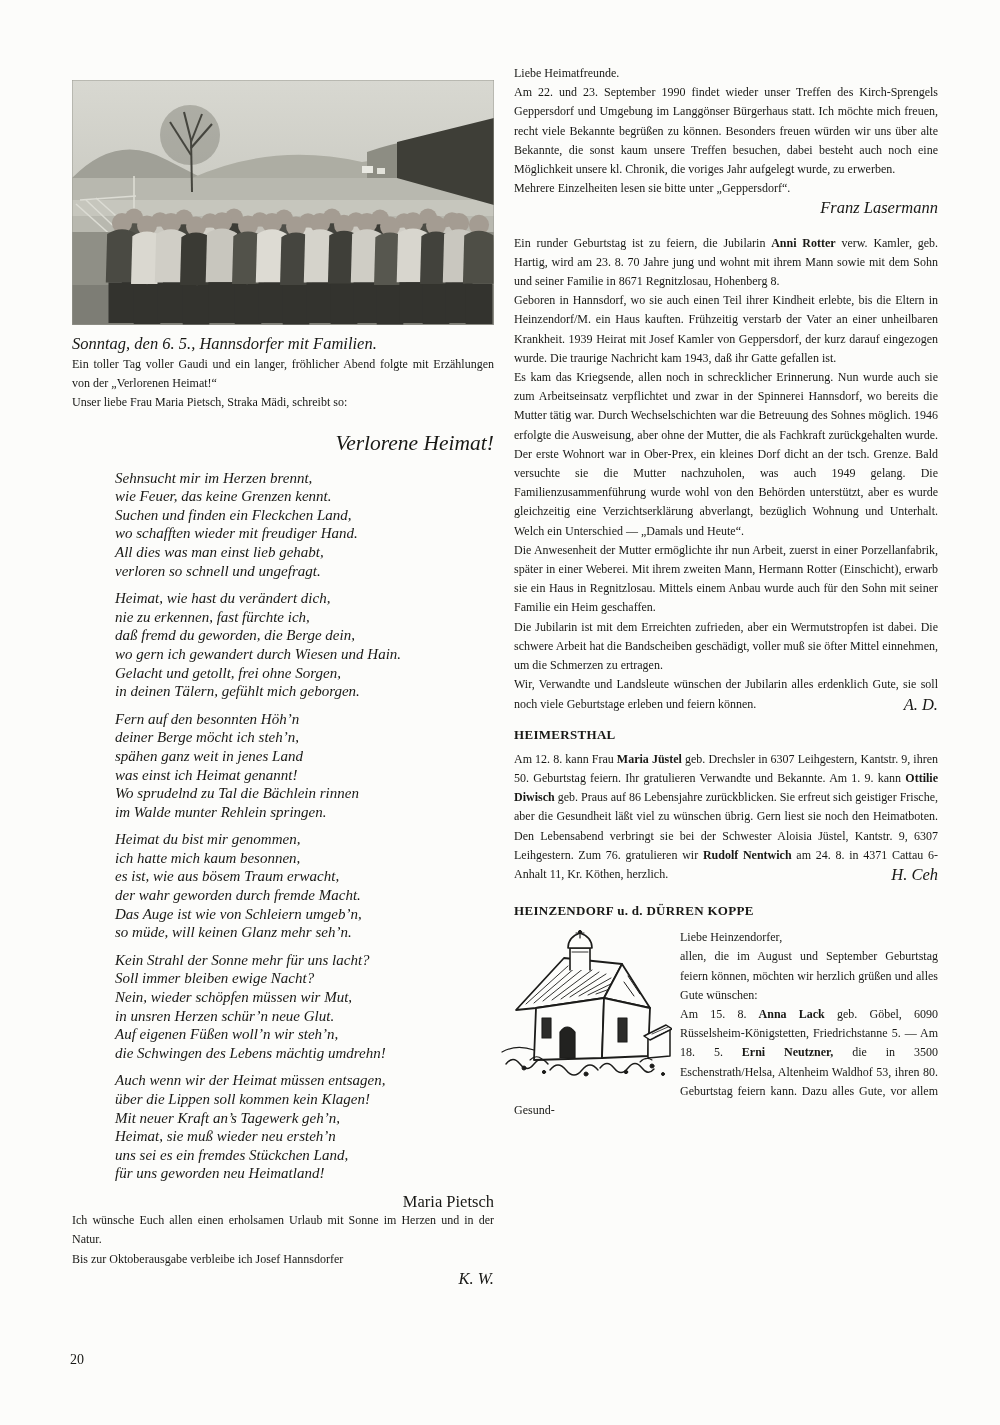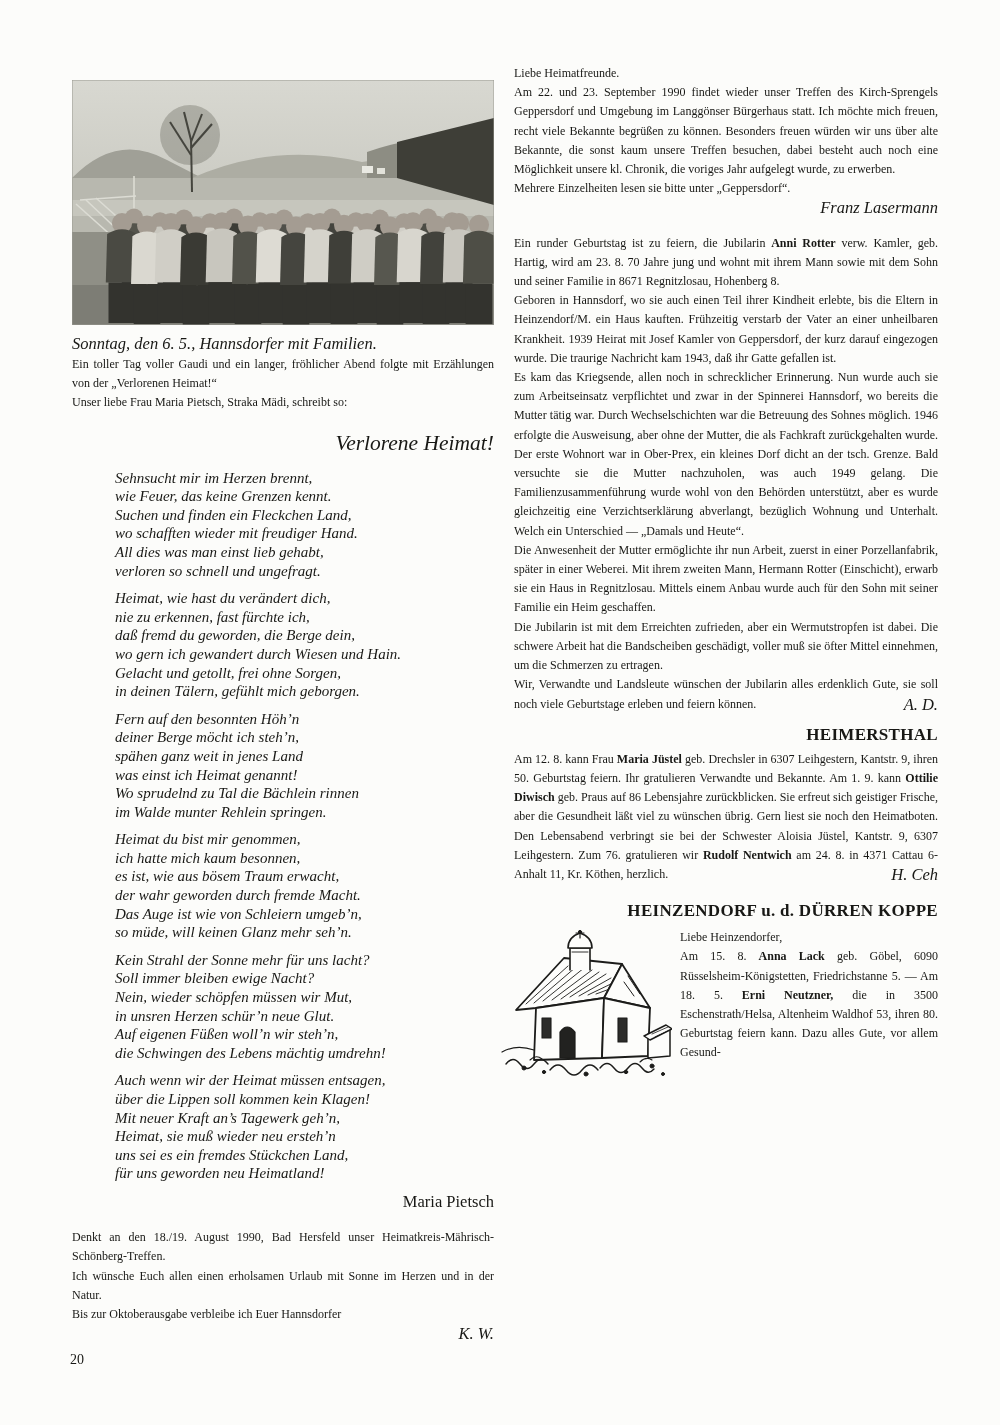--- a/index.html
+++ b/index.html
@@ -15,21 +15,21 @@
   .jtext{text-align:justify;hyphens:auto;}
   .photo-frame{width:422px;height:245px;margin:0;padding:0;line-height:0;}
   .caption{font-style:italic;font-size:16.5px;line-height:19px;margin:9px 0 2px;}
   .poem-title{font-style:italic;font-weight:normal;font-size:21.5px;line-height:26px;text-align:right;margin:17px 0 13px;}
   .stanza{font-style:italic;font-size:15px;line-height:18.6px;white-space:pre-line;margin:0 0 9px 43px;}
   .sig{font-size:16.5px;line-height:19.2px;text-align:right;}
   .italic{font-style:italic;}
   .overlap{margin-top:-19.2px;}
   .gap-b{margin-bottom:16px;}
   .gap-t{margin-top:17px;}
-  .sec-heading{font-size:17px;line-height:20px;font-weight:bold;text-align:right;letter-spacing:.3px;margin:11px 0 5px;}
+  .sec-heading{font-size:13px;line-height:20px;font-weight:bold;text-align:left;letter-spacing:.3px;margin:11px 0 5px;}
   .sec-heading.big-gap{margin-top:17px;margin-bottom:7px;}
   .seg-b{font-weight:bold;}
   .house-float{float:left;width:172px;height:150px;margin:2px 8px 2px -14px;line-height:0;}
   .heinz-block::after{content:"";display:block;clear:both;}
   .page-number{position:absolute;left:70px;top:1352px;font-size:14px;}
 </style>
 </head>
 <body>
 
 <div class="page">
@@ -152,23 +152,22 @@
 die Schwingen des Lebens mächtig umdrehn!</div>
     <div class="stanza">Auch wenn wir der Heimat müssen entsagen,
 über die Lippen soll kommen kein Klagen!
 Mit neuer Kraft an’s Tagewerk geh’n,
 Heimat, sie muß wieder neu ersteh’n
 uns sei es ein fremdes Stückchen Land,
 für uns geworden neu Heimatland!</div>
 
     <div class="sig">Maria Pietsch</div>
 
-    <p class="body jtext gap-t">Denkt an den 18./19. August 1990, Bad Hersfeld unser Heimatkreis-Mährisch-Schönberg-Treffen.</p>
     <p class="body jtext">Ich wünsche Euch allen einen erholsamen Urlaub mit Sonne im Herzen und in der Natur.</p>
-    <p class="body">Bis zur Oktoberausgabe verbleibe ich Euer Hannsdorfer</p>
+    <p class="body">Bis zur Oktoberausgabe verbleibe ich Josef Hannsdorfer</p>
     <div class="sig italic">K. W.</div>
   </div>
 
   <div class="col col-right">
 
     <p class="body">Liebe Heimatfreunde.</p>
     <p class="body jtext">Am 22. und 23. September 1990 findet wieder unser Treffen des Kirch-Sprengels Geppersdorf und Umgebung im Langgönser Bürgerhaus statt. Ich möchte mich freuen, recht viele Bekannte begrüßen zu können. Besonders freuen würden wir uns über alte Bekannte, die sonst kaum unsere Treffen besuchen, dabei besteht auch noch eine Möglichkeit unsere kl. Chronik, die voriges Jahr aufgelegt wurde, zu erwerben.</p>
     <p class="body">Mehrere Einzelheiten lesen sie bitte unter „Geppersdorf“.</p>
     <div class="sig italic gap-b">Franz Lasermann</div>
 
@@ -235,18 +234,19 @@
               <circle cx="44" cy="142" r="1.6" fill="#1c1c1a"></circle>
             <circle cx="86" cy="144" r="2" fill="#1c1c1a"></circle>
               <circle cx="126" cy="142" r="1.7" fill="#1c1c1a"></circle>
             <circle cx="152" cy="136" r="2" fill="#1c1c1a"></circle>
               <circle cx="163" cy="144" r="1.5" fill="#1c1c1a"></circle>
             <path d="M140 132 q6 -6 12 -2 M30 130 q6 -6 12 -1" stroke-width="1.1"></path>
           </g>
         </svg>
       </div>
       <p class="body">Liebe Heinzendorfer,</p>
+      <p class="body jtext">allen, die im August und September Geburtstag feiern können, möchten wir herzlich grüßen und alles Gute wünschen:</p>
       <p class="body jtext"><span class="seg-n">Am 15. 8. </span><span class="seg-b">Anna Lack</span><span class="seg-n"> geb. Göbel, 6090 Rüsselsheim-Königstetten, Friedrichstanne 5. — Am 18. 5. </span><span class="seg-b">Erni Neutzner,</span><span class="seg-n"> die in 3500 Eschenstrath/Helsa, Altenheim Waldhof 53, ihren 80. Geburtstag feiern kann. Dazu alles Gute, vor allem Gesund-</span></p>
     </div>
   </div>
 
   <div class="page-number">20</div>
 </div>
 
 </body></html>

